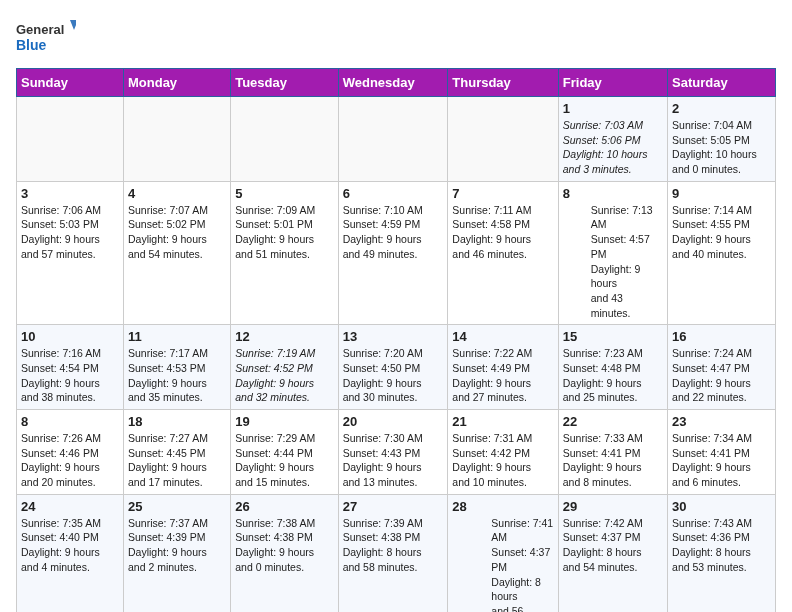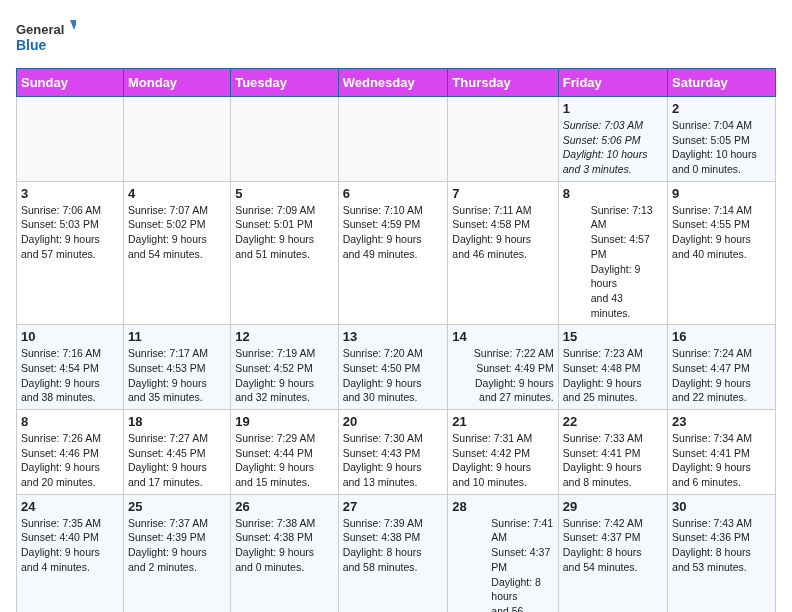--- a/index.html
+++ b/index.html
@@ -32,21 +32,21 @@
     .location {
       font-size: 16px;
       color: #444;
     }
     table {
       width: 100%;
       border-collapse: collapse;
       font-size: 11px;
     }
     thead th {
-      background: #d946ef;
+      background: #a21caf;
       color: #fff;
       padding: 6px 4px;
       text-align: left;
       font-size: 13px;
       font-weight: bold;
       border: 1px solid #2a5fa0;
     }
     tbody td {
       border: 1px solid #ccc;
       vertical-align: top;
@@ -186,35 +186,35 @@
         </td>
         <td>
           <span class="day-num">11</span>
           <div class="day-info" style="white-space: pre-line;">Sunrise: 7:17 AM
 Sunset: 4:53 PM
 Daylight: 9 hours
 and 35 minutes.</div>
         </td>
         <td>
           <span class="day-num">12</span>
-          <div class="day-info" style="white-space: pre-line;">Sunrise: 7:19 AM
+          <div class="day-info" style="white-space: pre-line; font-style: italic;">Sunrise: 7:19 AM
 Sunset: 4:52 PM
 Daylight: 9 hours
 and 32 minutes.</div>
         </td>
         <td>
           <span class="day-num">13</span>
           <div class="day-info" style="white-space: pre-line;">Sunrise: 7:20 AM
 Sunset: 4:50 PM
 Daylight: 9 hours
 and 30 minutes.</div>
         </td>
         <td>
           <span class="day-num">14</span>
-          <div class="day-info" style="white-space: pre-line; text-align: right;">Sunrise: 7:22 AM
+          <div class="day-info" style="white-space: pre-line;">Sunrise: 7:22 AM
 Sunset: 4:49 PM
 Daylight: 9 hours
 and 27 minutes.</div>
         </td>
         <td>
           <span class="day-num">15</span>
           <div class="day-info" style="white-space: pre-line;">Sunrise: 7:23 AM
 Sunset: 4:48 PM
 Daylight: 9 hours
 and 25 minutes.</div>

